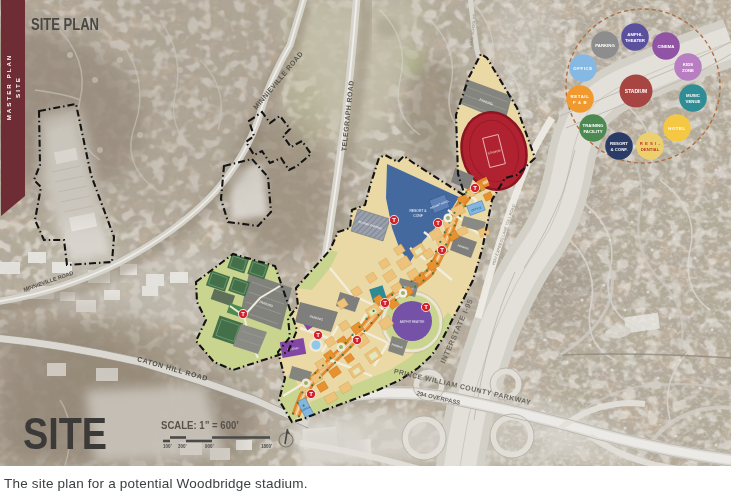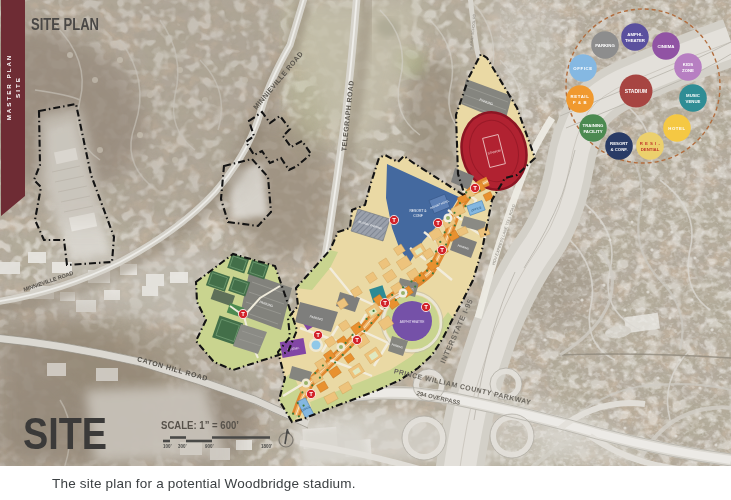--- a/index.html
+++ b/index.html
@@ -1,18 +1,18 @@
 <!DOCTYPE html>
 <html><head>
 <meta charset="utf-8">
 <style>
   html,body{margin:0;padding:0;background:#ffffff;}
   #page{position:relative;width:731px;height:500px;overflow:hidden;background:#ffffff;font-family:"Liberation Sans",sans-serif;}
   #map{position:absolute;left:0;top:0;}
-  #caption{position:absolute;left:4px;top:476px;font-size:13.5px;letter-spacing:0.2px;color:#3c4043;margin-left:48px;}
+  #caption{position:absolute;left:4px;top:476px;font-size:13.5px;letter-spacing:0.2px;color:#3c4043;}
 </style>
 </head>
 <body>
 <div id="page">
 
 <svg id="map" width="731" height="500" viewBox="0 0 731 500">
 <defs>
   <filter id="blur6">
           <feGaussianBlur stdDeviation="6"></feGaussianBlur>
         </filter>

